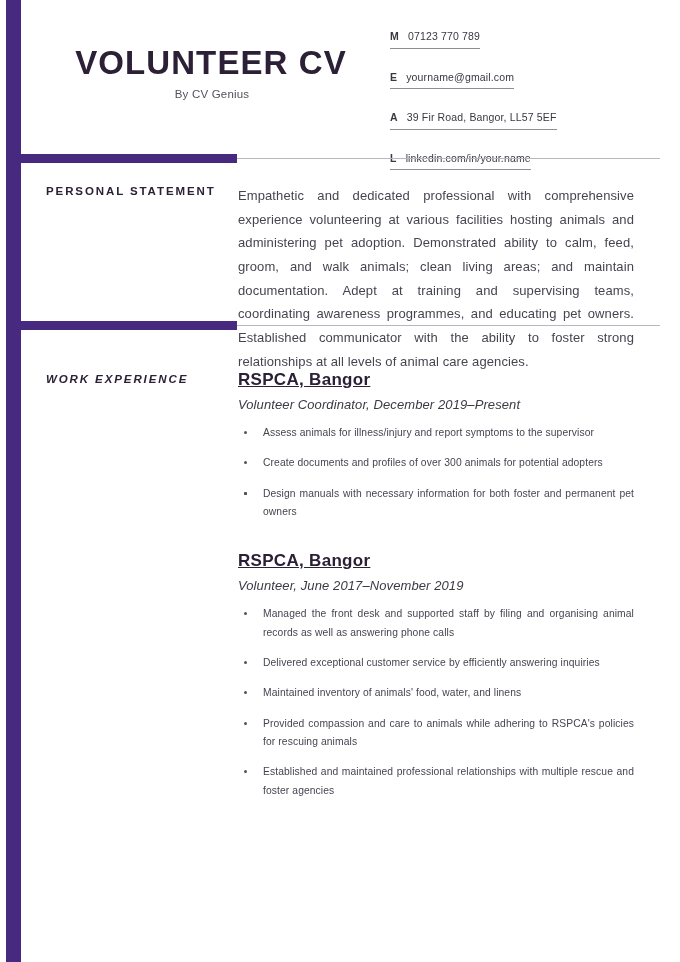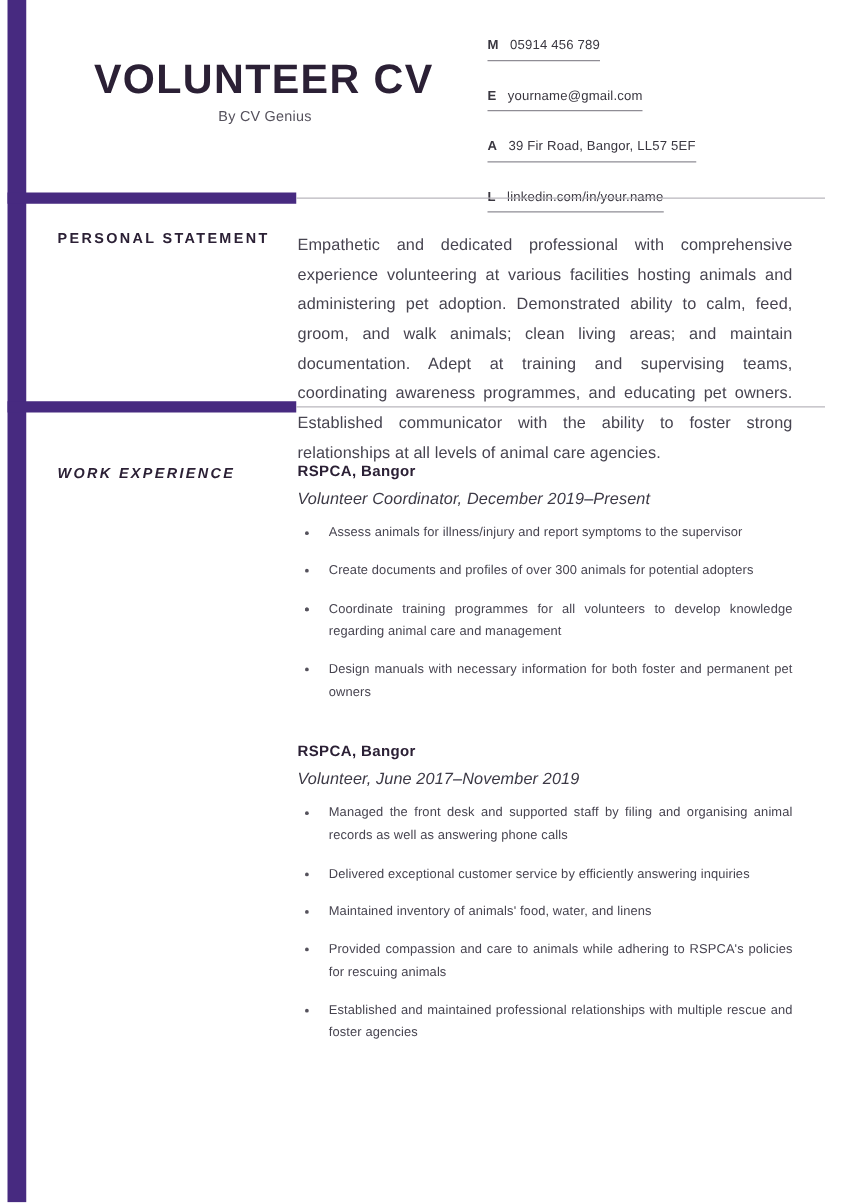--- a/index.html
+++ b/index.html
@@ -157,25 +157,26 @@
     text-align: justify;
     margin: 0;
     letter-spacing: 0.1px;
   }
 
   
   .job { margin-bottom: 30px; }
   .job:last-child { margin-bottom: 0; }
 
   .job-company {
-    font-size: 12px;
+    font-size: 17px;
     font-weight: 700;
     color: #2b2035;
     letter-spacing: 0.3px;
     margin: 0 0 7px 0;
+    text-decoration: underline;
   }
   .job-meta {
     font-size: 13px;
     font-style: italic;
     color: #3c3945;
     letter-spacing: 0.1px;
     margin: 0 0 12px 0;
   }
 
   .bullets {
@@ -215,21 +216,21 @@
 
     <div class="title-block">
       <h1 class="doc-title">VOLUNTEER CV</h1>
       <div class="doc-subtitle">By CV Genius</div>
     </div>
 
     <div class="contact-block">
 
       <div class="contact-row">
         <span class="contact-inner">
-          <span class="contact-key">M</span><span class="contact-val">05914 456 789</span>
+          <span class="contact-key">M</span><span class="contact-val">07123 770 789</span>
         </span>
       </div>
 
       <div class="contact-row">
         <span class="contact-inner">
           <span class="contact-key">E</span><span class="contact-val">yourname@gmail.com</span>
         </span>
       </div>
 
       <div class="contact-row">
@@ -268,21 +269,21 @@
     <div class="section-heading">WORK EXPERIENCE</div>
     <div class="section-body">
 
       <div class="job">
         <div class="job-company">RSPCA, Bangor</div>
         <div class="job-meta">Volunteer Coordinator, December 2019–Present</div>
         <ul class="bullets">
           <li class="bullet"><span class="bullet-dot"></span><span>Assess animals for illness/injury and report symptoms to the supervisor</span></li>
           <li class="bullet"><span class="bullet-dot"></span><span>Create documents and profiles of over 300 animals for potential adopters</span></li>
           <li class="bullet"><span class="bullet-dot"></span></li>
-          <li class="bullet"><span class="bullet-dot"></span><span>Coordinate training programmes for all volunteers to develop knowledge regarding animal care and management</span></li>
+          <li class="bullet"><span class="bullet-dot"></span></li>
           <li class="bullet"><span class="bullet-dot"></span><span>Design manuals with necessary information for both foster and permanent pet owners</span></li>
         </ul>
       </div>
 
       <div class="job">
         <div class="job-company">RSPCA, Bangor</div>
         <div class="job-meta">Volunteer, June 2017–November 2019</div>
         <ul class="bullets">
           <li class="bullet"><span class="bullet-dot"></span><span>Managed the front desk and supported staff by filing and organising animal records as well as answering phone calls</span></li>
           <li class="bullet"><span class="bullet-dot"></span><span>Delivered exceptional customer service by efficiently answering inquiries</span></li>

